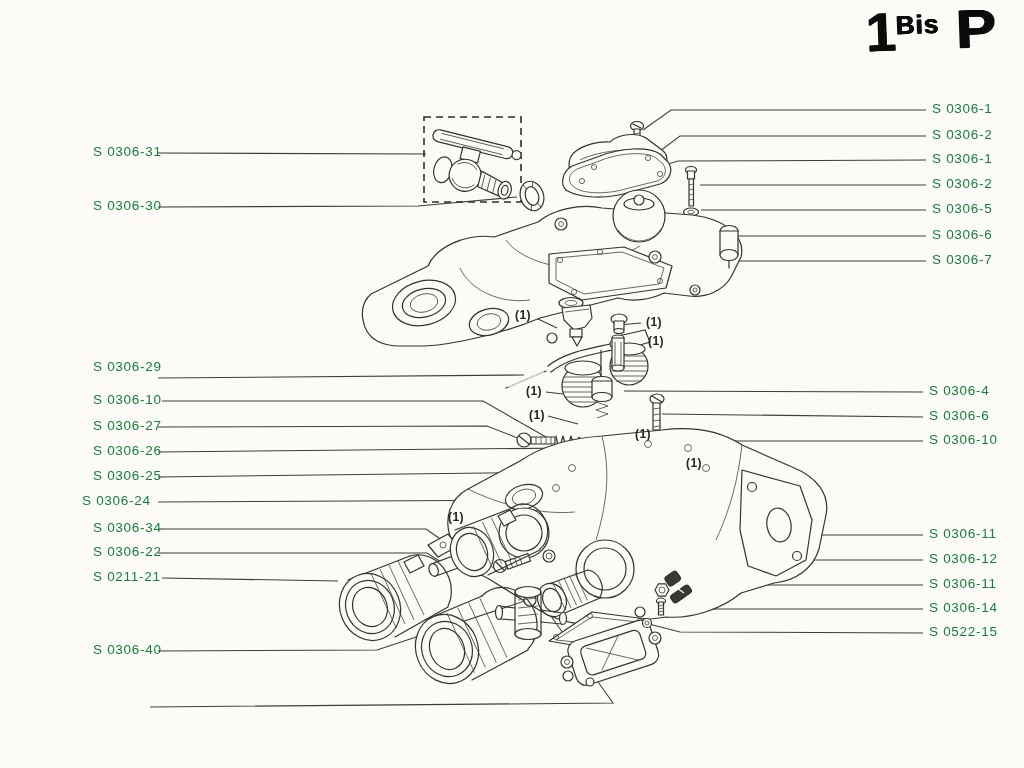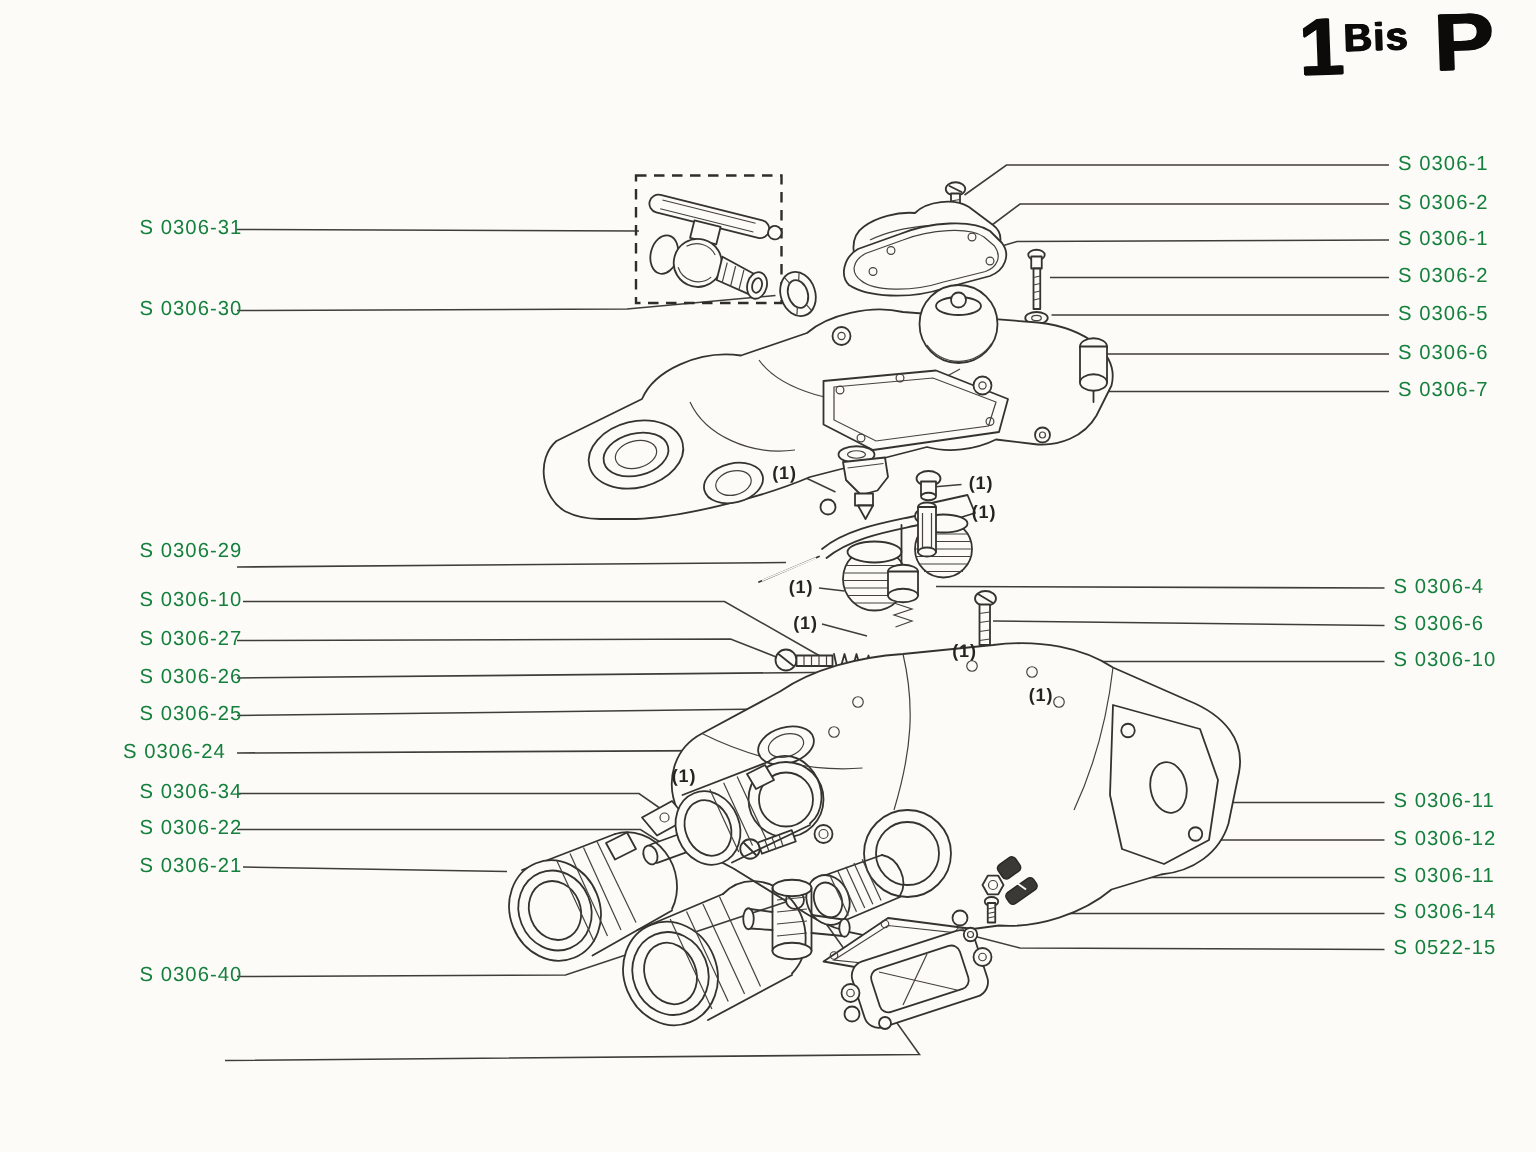--- a/index.html
+++ b/index.html
@@ -491,21 +491,21 @@
   <div class="plabel" style="left:93px;top:144px">S 0306-31</div>
   <div class="plabel" style="left:93px;top:198px">S 0306-30</div>
   <div class="plabel" style="left:93px;top:359px">S 0306-29</div>
   <div class="plabel" style="left:93px;top:392px">S 0306-10</div>
   <div class="plabel" style="left:93px;top:418px">S 0306-27</div>
   <div class="plabel" style="left:93px;top:443px">S 0306-26</div>
   <div class="plabel" style="left:93px;top:468px">S 0306-25</div>
   <div class="plabel" style="left:82px;top:493px">S 0306-24</div>
   <div class="plabel" style="left:93px;top:520px">S 0306-34</div>
   <div class="plabel" style="left:93px;top:544px">S 0306-22</div>
-  <div class="plabel" style="left:93px;top:569px">S 0306-21</div>
+  <div class="plabel" style="left:93px;top:569px">S 0211-21</div>
   <div class="plabel" style="left:93px;top:642px">S 0306-40</div>
 
   <div class="plabel" style="left:932px;top:101px">S 0306-1</div>
   <div class="plabel" style="left:932px;top:127px">S 0306-2</div>
   <div class="plabel" style="left:932px;top:151px">S 0306-1</div>
   <div class="plabel" style="left:932px;top:176px">S 0306-2</div>
   <div class="plabel" style="left:932px;top:201px">S 0306-5</div>
   <div class="plabel" style="left:932px;top:227px">S 0306-6</div>
   <div class="plabel" style="left:932px;top:252px">S 0306-7</div>
   <div class="plabel" style="left:929px;top:383px">S 0306-4</div>

